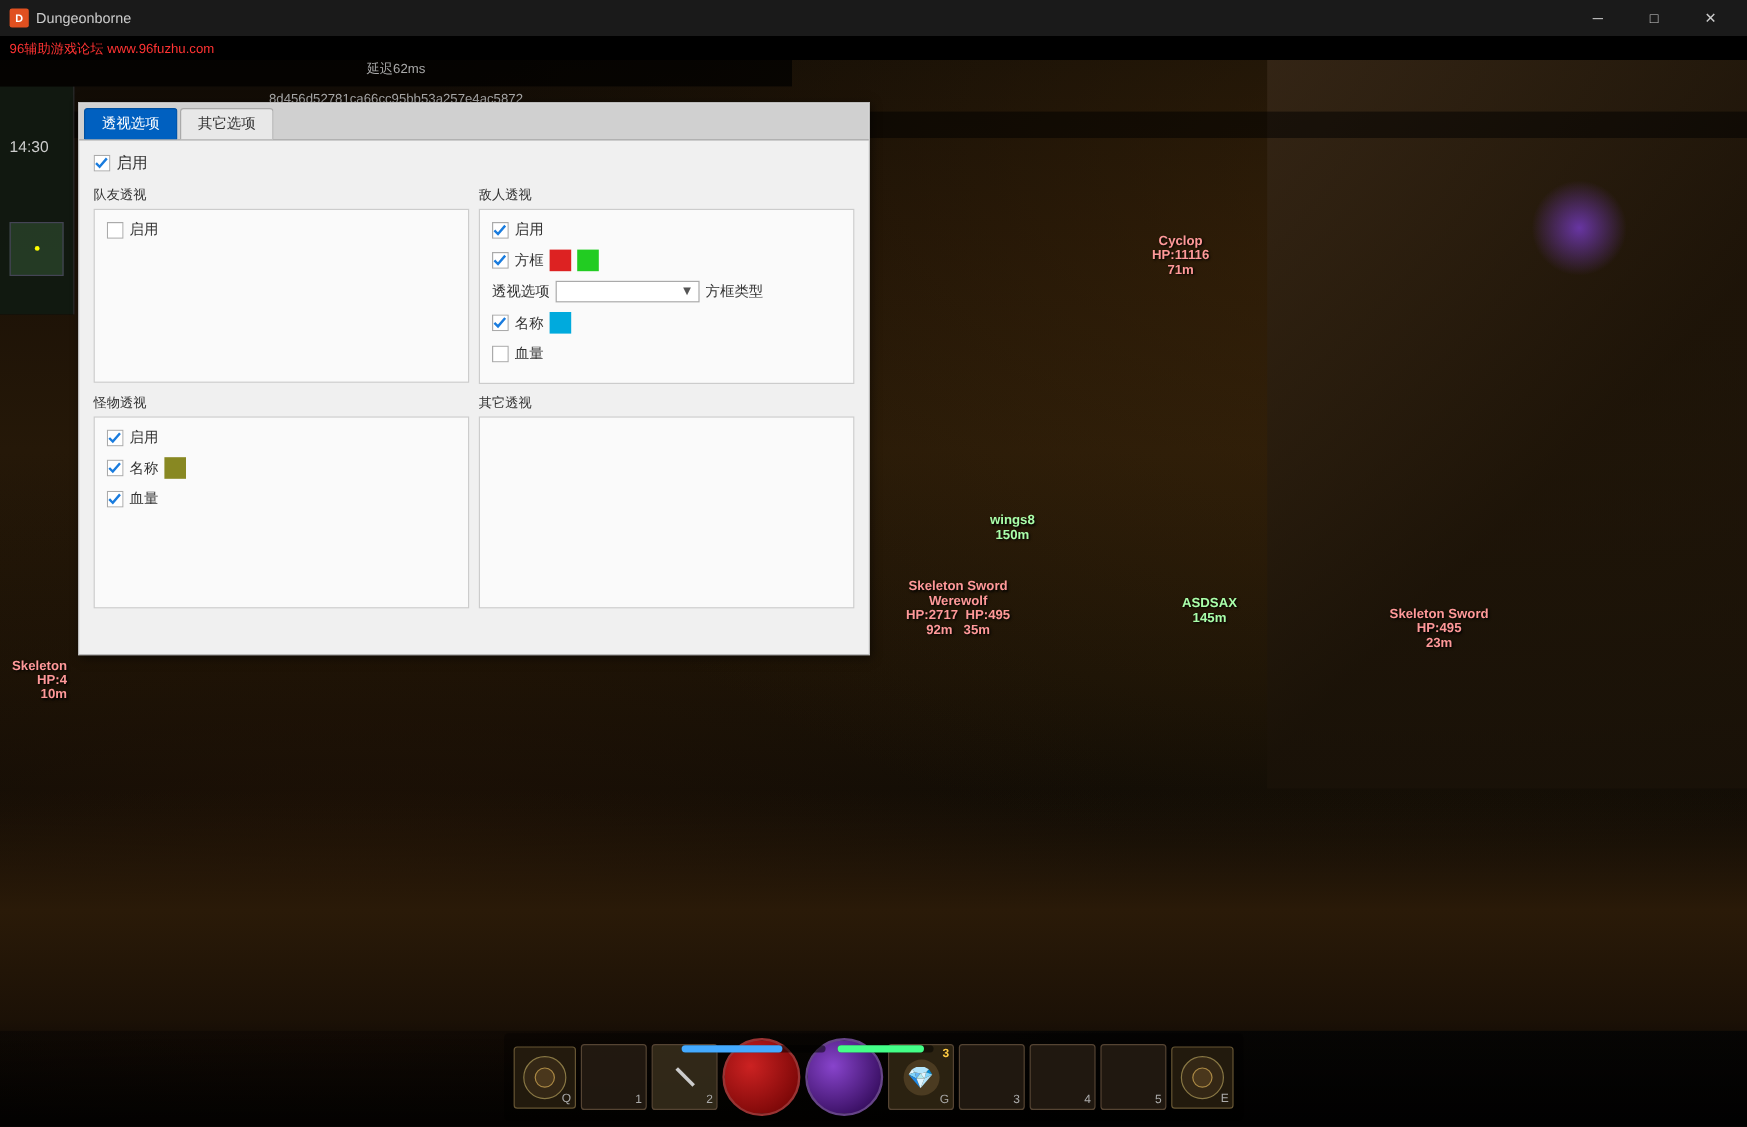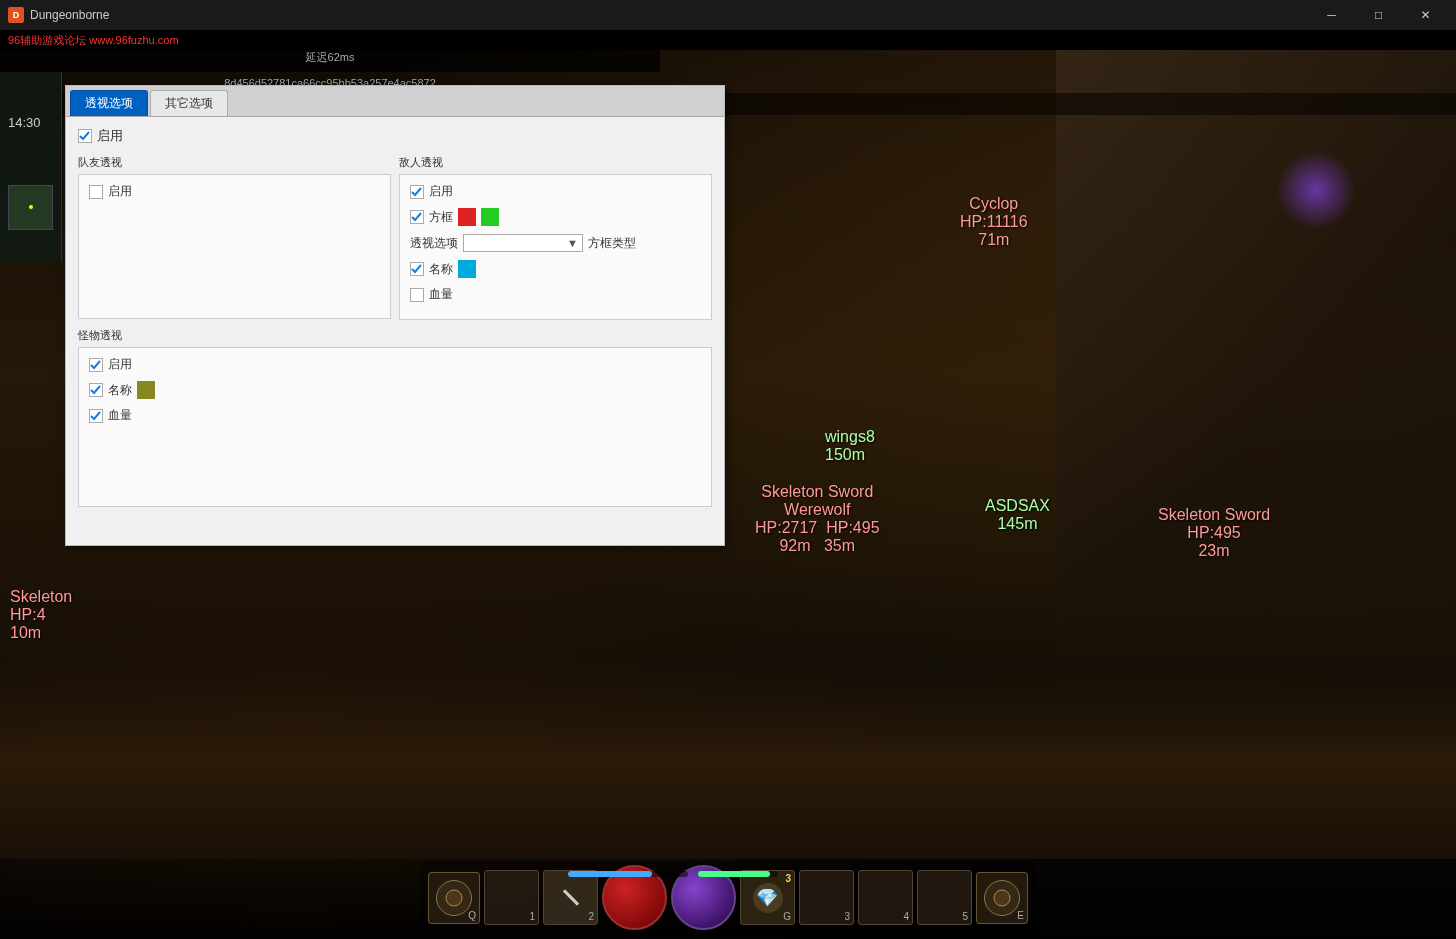--- a/index.html
+++ b/index.html
@@ -284,24 +284,25 @@
       height: 65px;
       border-radius: 50%;
       background: radial-gradient(circle at 35% 35%, #cc2222, #660000);
       border: 2px solid #993333;
     }
 
     
     .world-label {
       position: absolute;
       color: white;
-      font-size: 16px;
+      font-size: 11px;
       text-shadow: 1px 1px 2px black;
       pointer-events: none;
       z-index: 10;
+      font-weight: bold;
     }
     .world-label.enemy { color: #ff9999; }
     .world-label.player { color: #aaffaa; }
 
     
     .minimap {
       position: absolute;
       top: 72px; left: 0;
       width: 62px;
       height: 190px;
@@ -399,21 +400,21 @@
 <div class="coordinate-bar">
   <span class="coord-text">685    713    721    738    W    844    ...</span>
 </div>
 
 <div class="world-label enemy" style="left:960px;top:195px;text-align:center;">
   <div>Cyclop</div>
   <div>HP:11116</div>
   <div>71m</div>
 </div>
 
-<div class="world-label player" style="left:825px;top:428px;text-align:left;">
+<div class="world-label player" style="left:825px;top:428px;text-align:center;">
   <div>wings8</div>
   <div>150m</div>
 </div>
 
 <div class="world-label enemy" style="left:755px;top:483px;text-align:center;">
   <div>Skeleton Sword</div>
   <div>Werewolf</div>
   <div>HP:2717&nbsp;&nbsp;HP:495</div>
   <div>92m&nbsp;&nbsp;&nbsp;35m</div>
 </div>
@@ -422,21 +423,21 @@
   <div>ASDSAX</div>
   <div>145m</div>
 </div>
 
 <div class="world-label enemy" style="left:1158px;top:506px;text-align:center;">
   <div>Skeleton Sword</div>
   <div>HP:495</div>
   <div>23m</div>
 </div>
 
-<div class="world-label enemy" style="left:10px;top:588px;text-align:left;">
+<div class="world-label enemy" style="left:10px;top:549px;text-align:right;">
   <div>Skeleton</div>
   <div>HP:4</div>
   <div>10m</div>
 </div>
 
 <div class="world-label enemy" style="left:652px;top:405px;text-align:left;">
   <div style="color:#ff9999;">bat</div>
   <div>146</div>
   <div>6m</div>
 </div>
@@ -552,20 +553,25 @@
           <div class="check-row">
             <svg class="checkmark" viewBox="0 0 14 14">
               <rect width="13" height="13" x="0.5" y="0.5" fill="white" stroke="#aaa"></rect>
               <polyline points="2,7 5,10 11,3" fill="none" stroke="#1a7cde" stroke-width="2"></polyline>
             </svg>
             <span>血量</span>
           </div>
         </div>
       </div>
 
+      <div class="section-box">
+        <div class="section-label">其它透视</div>
+        <div class="section-panel tall">
+        </div>
+      </div>
     </div>
   </div>
 </div>
 
 <div class="hud-bottom">
   <div class="hud-bar">
     <div class="hud-slot" style="width:52px;height:52px;background:rgba(40,30,15,0.85);border-color:#665533;">
       <div style="width:36px;height:36px;background:rgba(60,45,25,0.7);border-radius:50%;border:1px solid #887744;display:flex;align-items:center;justify-content:center;">
         <svg width="20" height="20" viewBox="0 0 20 20">
             <circle cx="10" cy="10" r="8" fill="rgba(80,60,30,0.8)" stroke="#aa8844" stroke-width="1"></circle>

